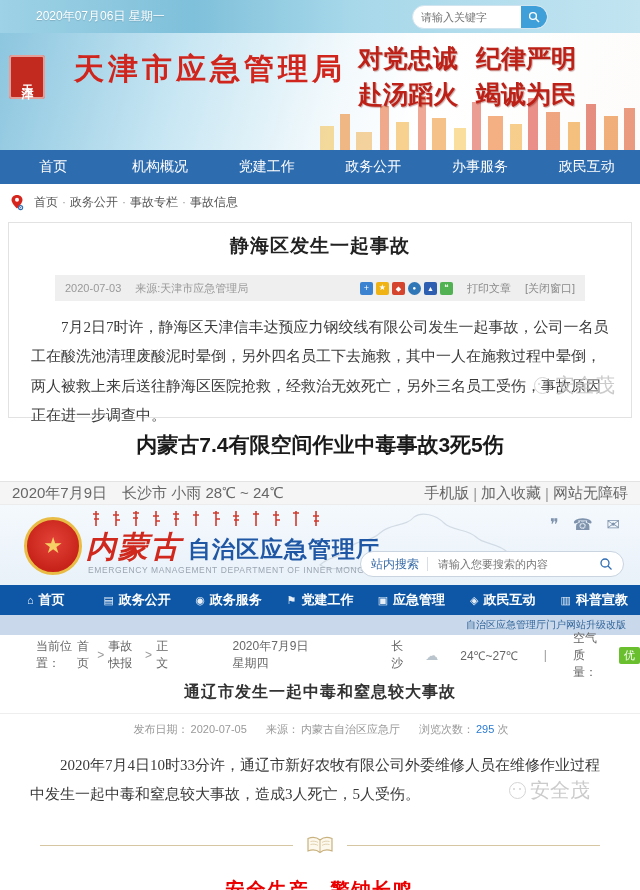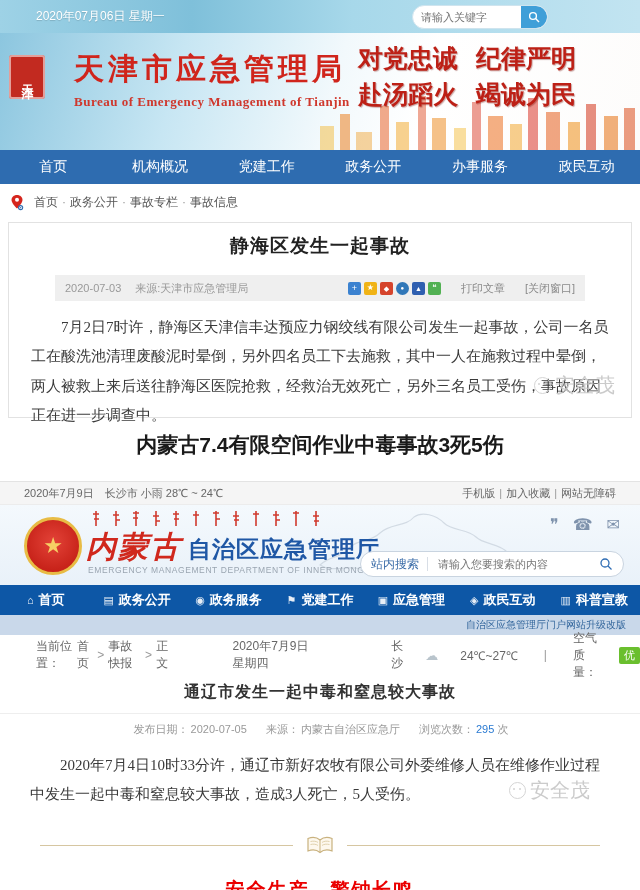--- a/index.html
+++ b/index.html
@@ -19,33 +19,33 @@
   .tj-skyline{position:absolute;right:0;bottom:0;}
   .tj-slogans{position:absolute;right:8px;top:8px;width:330px;text-align:center;font-family:"Liberation Serif",serif;font-weight:bold;color:#bd2016;font-size:25px;line-height:1.45;text-shadow:1px 1px 1px rgba(110,10,0,.35);}
   .tj-slogans span{margin:0 9px;}
   .tj-nav{height:34px;background:#2e6cb0;display:flex;align-items:stretch;}
   .tj-nav a{flex:1;display:flex;align-items:center;justify-content:center;color:#fff;font-size:14px;text-decoration:none;cursor:pointer;}
   .tj-breadcrumb{height:36px;display:flex;align-items:center;padding-left:10px;font-size:12px;color:#555;}
   .tj-breadcrumb .pin{margin-right:10px;}
   .tj-article{margin:2px 8px 0;border:1px solid #e2e2e2;height:190px;position:relative;padding-top:4px;background:#fff;}
   .tj-article h2{margin:6px 0 0;text-align:center;font-size:19px;color:#222;letter-spacing:1px;}
   .tj-meta{margin:16px 46px 0;background:#efefef;height:26px;display:flex;align-items:center;padding:0 10px;font-size:11px;color:#999;}
-  .tj-meta .right{margin-left:auto;display:flex;gap:20px;}
+  .tj-meta .right{margin-left:auto;display:flex;gap:14px;}
   .share-icons{display:flex;gap:3px;align-items:center;}
   .s-ico{width:13px;height:13px;border-radius:2px;display:flex;align-items:center;justify-content:center;color:#fff;font-size:9px;line-height:1;cursor:pointer;}
   .s1{background:#3b82d0}.s2{background:#f0b316}.s3{background:#d5442c}.s4{background:#3077b8;border-radius:50%}.s5{background:#2f5fb0}.s6{background:#52b153}
   .s1::before{content:"+";} .s2::before{content:"★";font-size:8px;} .s3::before{content:"◆";font-size:7px;}
   .s4::before{content:"●";font-size:6px;} .s5::before{content:"▲";font-size:7px;} .s6::before{content:"❝";font-size:8px;}
   .tj-meta .lnk{color:#8a8a8a;cursor:pointer;}
   .article-body{margin:12px 22px 0;text-indent:2em;font-size:15px;line-height:1.95;color:#3a3a3a;font-family:"Liberation Serif",serif;}
   .watermark{position:absolute;right:16px;bottom:18px;display:flex;align-items:center;gap:4px;color:#c6c6c6;font-size:20px;opacity:.9;}
   
   .mid-title{margin:13px 0 22px;text-align:center;font-size:21px;font-weight:bold;color:#1a1a1a;}
   
-  .nm-topbar{height:22px;background:#f5f5f5;border-top:1px solid #e3e3e3;border-bottom:1px solid #ececec;display:flex;align-items:center;font-size:11px;color:#666;padding:0 24px;}
+  .nm-topbar{height:22px;background:#f5f5f5;border-top:1px solid #e3e3e3;border-bottom:1px solid #ececec;display:flex;align-items:center;font-size:15px;color:#666;padding:0 12px;}
   .nm-topbar .links{margin-left:auto;display:flex;align-items:center;}
   .nm-topbar .links span{cursor:pointer;}
   .nm-header{height:80px;position:relative;background:linear-gradient(180deg,#f4f9fd,#e9f1f9);}
   .nm-emblem{position:absolute;left:24px;top:12px;width:52px;height:52px;border-radius:50%;background:radial-gradient(circle at 50% 42%,#e34338 0%,#c8231a 70%);border:3px solid #e8bc45;display:flex;align-items:center;justify-content:center;color:#f6d064;font-size:22px;}
   .nm-mongolian{position:absolute;left:90px;top:5px;}
   .nm-brandrow{position:absolute;left:86px;top:22px;display:flex;align-items:baseline;gap:6px;}
   .nm-red{font-family:"Liberation Serif",serif;font-weight:bold;font-style:italic;color:#d0281d;font-size:30px;letter-spacing:2px;}
   .nm-blue{font-weight:bold;color:#1f57a5;font-size:23px;letter-spacing:1px;}
   .nm-en{position:absolute;left:88px;top:60px;font-size:8.5px;color:#9aa5b1;letter-spacing:.6px;}
   .nm-icons{position:absolute;right:20px;top:10px;display:flex;gap:14px;align-items:center;color:#7f93ad;font-size:16px;}
@@ -117,21 +117,20 @@
         <rect x="258" y="34" width="12" height="28" fill="#ef9f3b" opacity=".65"></rect>
       <rect x="276" y="16" width="10" height="46" fill="#d5442c" opacity=".6"></rect>
         <rect x="294" y="28" width="14" height="34" fill="#ea8534" opacity=".65"></rect>
       <rect x="314" y="20" width="11" height="42" fill="#dd5a2d" opacity=".6"></rect>
     </svg>
     <div class="tj-seal">
       <span>天津</span>
     </div>
     <div class="tj-brand">
       <div class="tj-title">天津市应急管理局</div>
-      <div class="tj-subtitle">Bureau of Emergency Management of Tianjin</div>
     </div>
     <div class="tj-slogans">
       <div><span>对党忠诚</span><span>纪律严明</span></div>
       <div><span>赴汤蹈火</span><span>竭诚为民</span></div>
     </div>
   </div>
 
   <nav class="tj-nav">
     <a>首页</a>
     <a>机构概况</a>

